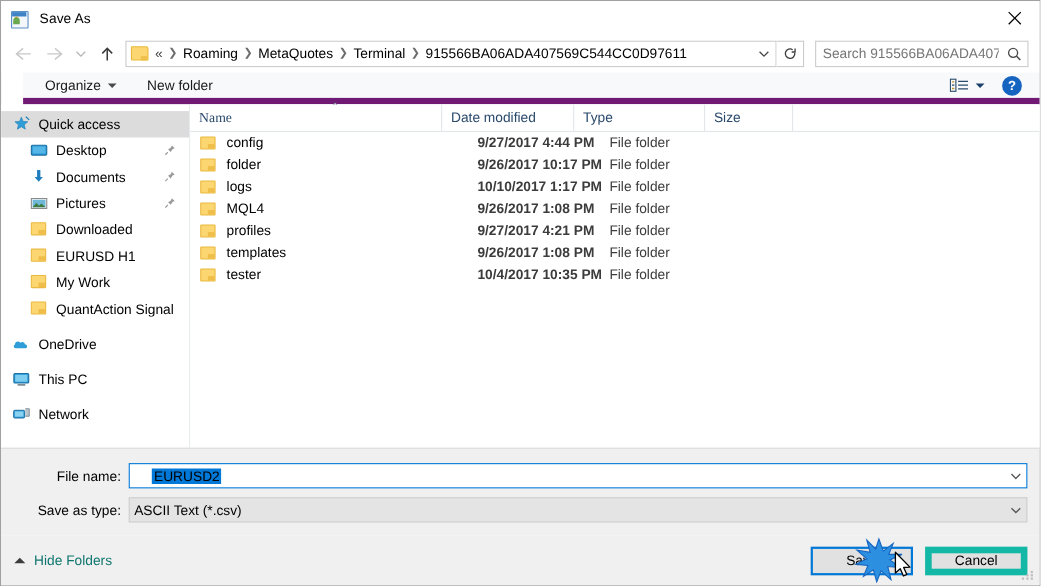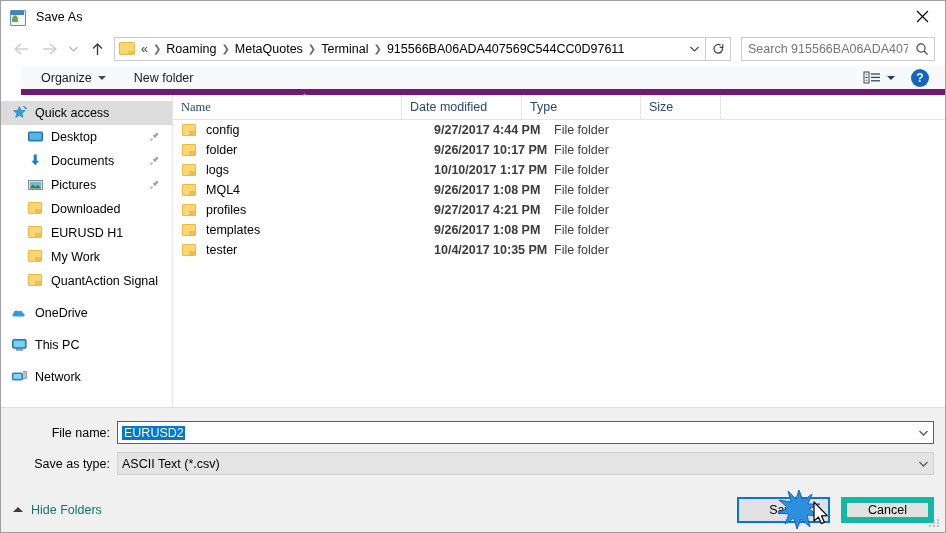--- a/index.html
+++ b/index.html
@@ -433,22 +433,23 @@
   .combo-value {
     flex: 1 1 auto;
     font-size: 12.5px;
     padding-left: 4px;
     overflow: hidden;
     white-space: nowrap;
     min-width: 0;
   }
   .sel-text {
     background: #0078d7;
-    color: #fef9c3;
+    color: #000000;
     padding: 1px 1px 1px 2px;
+    margin-left: 16px;
   }
   .combo-arrow {
     width: 20px;
     display: flex;
     align-items: center;
     justify-content: center;
     flex: none;
   }
 
   

